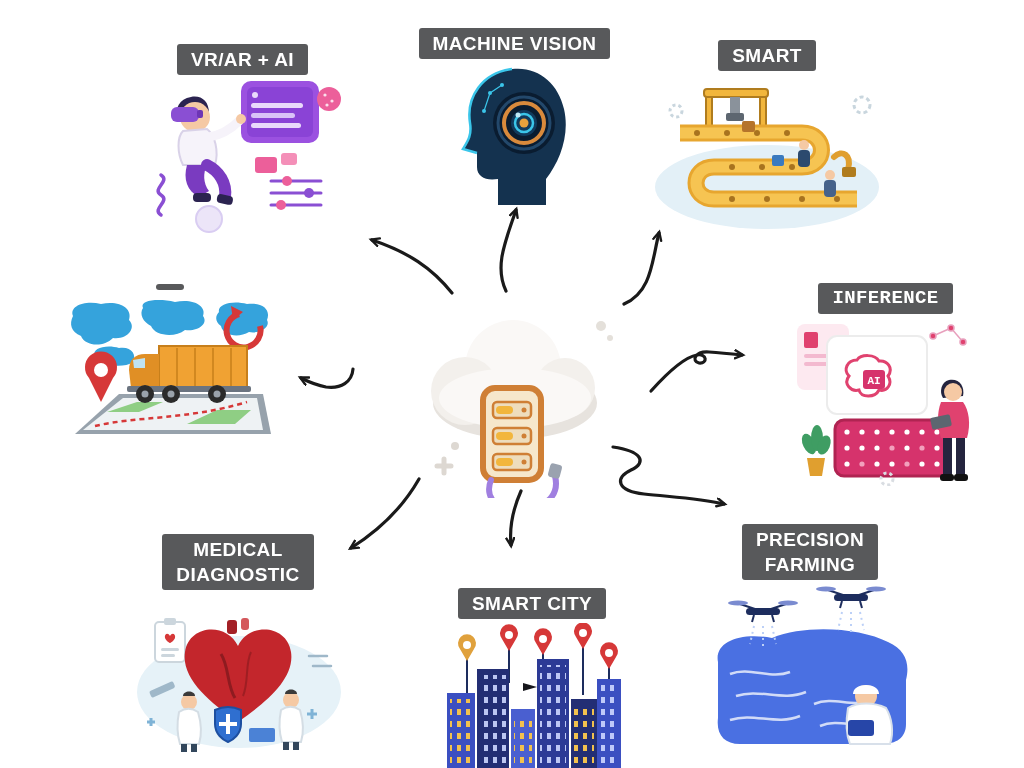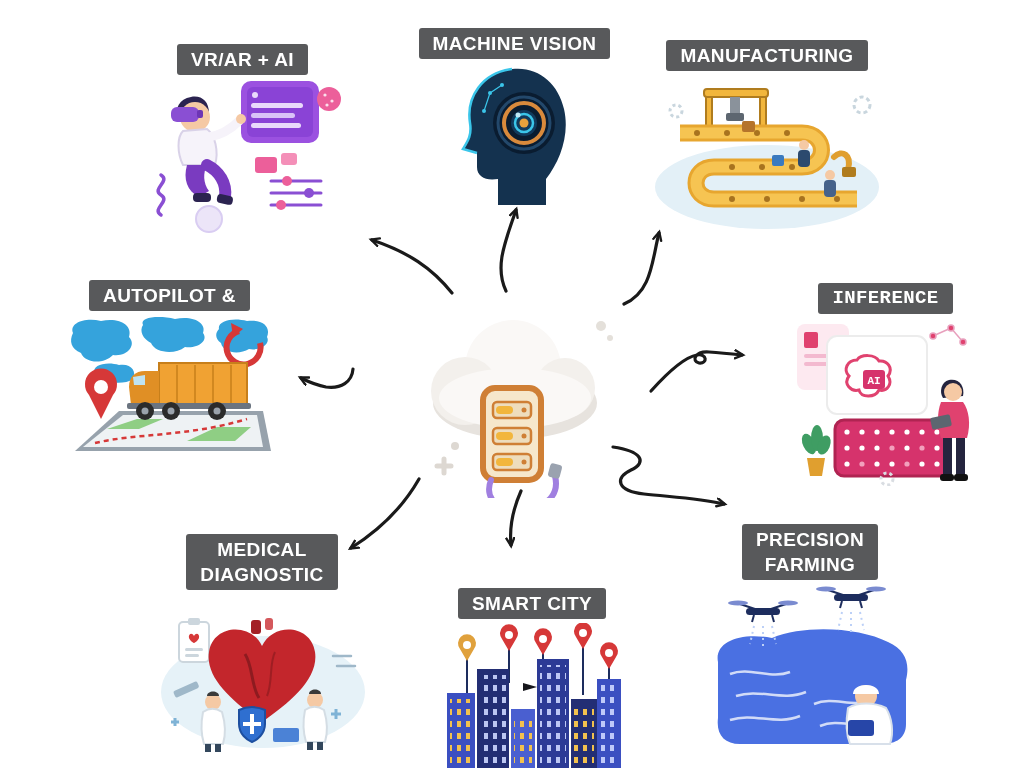--- a/index.html
+++ b/index.html
@@ -12,21 +12,21 @@
          font-size:19px;line-height:1.32;letter-spacing:.4px;padding:3px 14px;
          border-radius:3px;margin-bottom:4px;}
   .label span{display:block;white-space:nowrap;}
   .illus{display:block;margin:0 auto;}
   #node-vr{left:135px;top:44px;width:215px;}
   #node-mv{left:412px;top:28px;width:205px;}
   #node-sm{left:648px;top:40px;width:238px;}
   #node-inf{left:788px;top:283px;width:195px;font-family:Liberation Mono, monospace;}
   #node-pf{left:706px;top:524px;width:208px;}
   #node-sc{left:432px;top:552px;width:200px;margin-top:36px;}
-  #node-md{left:148px;top:534px;width:228px;}
+  #node-md{left:124px;top:534px;width:228px;}
   #node-ap{left:62px;top:280px;width:215px;}
   #node-center{left:405px;top:288px;width:215px;}
 </style>
 </head>
 <body>
 
 <div class="canvas">
 
   <svg class="arrows" width="1024" height="768" viewBox="0 0 1024 768">
     <defs>
@@ -139,21 +139,21 @@
         <circle cx="74" cy="60" r="13" fill="#123a5c"></circle>
         <circle cx="74" cy="60" r="9" fill="none" stroke="#3bc6ea" stroke-width="2.5"></circle>
         <circle cx="74" cy="60" r="4.5" fill="#e8a13c"></circle>
         <circle cx="68" cy="52" r="2.5" fill="#bfe9f7"></circle>
       </g>
     </svg>
   </div>
 
   <div class="node" id="node-sm">
     <div class="label">
-      <span>MANUFACTURING</span>
+      <span>SMART</span>
     </div>
     <svg class="illus" width="230" height="155" viewBox="0 0 230 155">
       <ellipse cx="115" cy="112" rx="112" ry="42" fill="#e3f0f7"></ellipse>
       <g>
         <rect x="52" y="14" width="64" height="8" rx="3" fill="#f2b63c" stroke="#b07c1e" stroke-width="2"></rect>
         <rect x="54" y="22" width="6" height="34" fill="#f2b63c" stroke="#b07c1e" stroke-width="2"></rect>
         <rect x="108" y="22" width="6" height="34" fill="#f2b63c" stroke="#b07c1e" stroke-width="2"></rect>
         <rect x="78" y="22" width="10" height="16" fill="#8a929b"></rect>
         <rect x="74" y="38" width="18" height="8" rx="2" fill="#5d6670"></rect>
       </g>
@@ -420,21 +420,20 @@
           <line x1="182" y1="72" x2="200" y2="72"></line>
       </g>
       <path d="M 176,120 h 10 M 181,115 v 10" stroke="#7fb3d6" stroke-width="3"></path>
       <path d="M 16,128 h 8 M 20,124 v 8" stroke="#7fb3d6" stroke-width="3"></path>
       <rect x="118" y="134" width="26" height="14" rx="2" fill="#2f6fd0" opacity="0.85"></rect>
     </svg>
   </div>
 
   <div class="node" id="node-ap">
     <div class="label">
-      <span>AUTOPILOT &amp;</span>
     </div>
     <svg class="illus" width="205" height="140" viewBox="0 0 205 140">
       <g fill="#35a3dc">
         <path d="M 6,18 C 2,8 18,2 34,6 C 52,2 66,10 62,22 C 70,30 60,42 46,40 C 36,50 18,48 14,38 C 4,34 2,26 6,18 Z"></path>
         <path d="M 76,10 C 72,2 92,0 108,4 C 126,0 140,8 136,18 C 142,26 130,34 118,32 C 108,40 88,38 84,28 C 76,24 72,16 76,10 Z"></path>
         <path d="M 152,14 C 150,6 166,2 180,6 C 196,4 204,12 200,22 C 204,30 192,36 182,34 C 172,40 156,38 154,28 C 148,24 148,18 152,14 Z"></path>
         <path d="M 28,58 C 24,50 40,46 52,50 C 64,48 70,56 66,64 C 58,70 40,68 36,64 Z"></path>
       </g>
       <g>
         <path d="M 193,28 A 17,17 0 1 1 172,16" fill="none" stroke="#d63838" stroke-width="6"></path>

